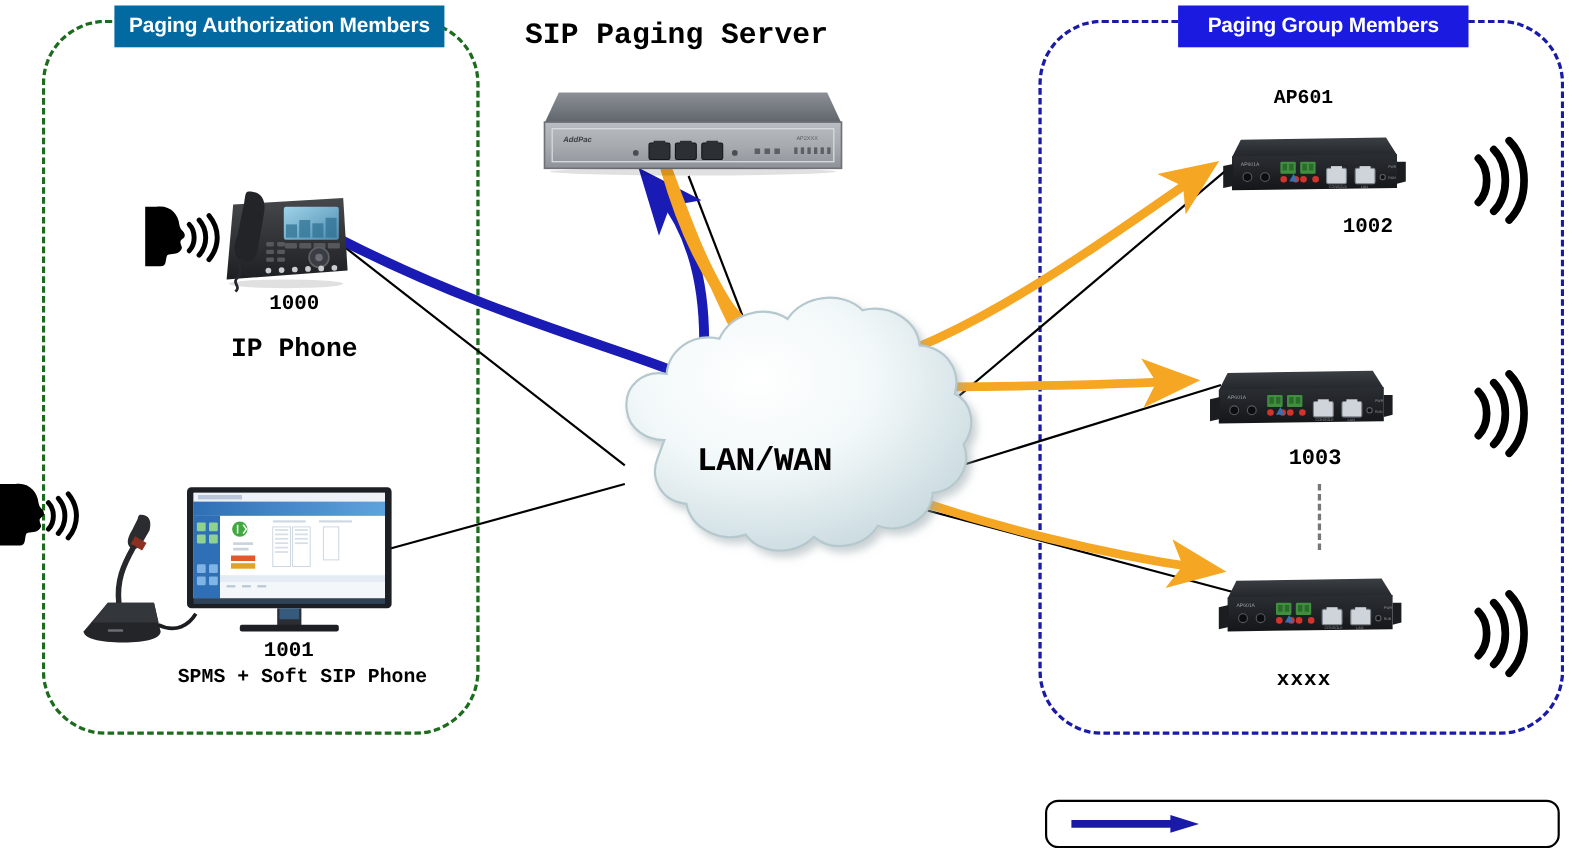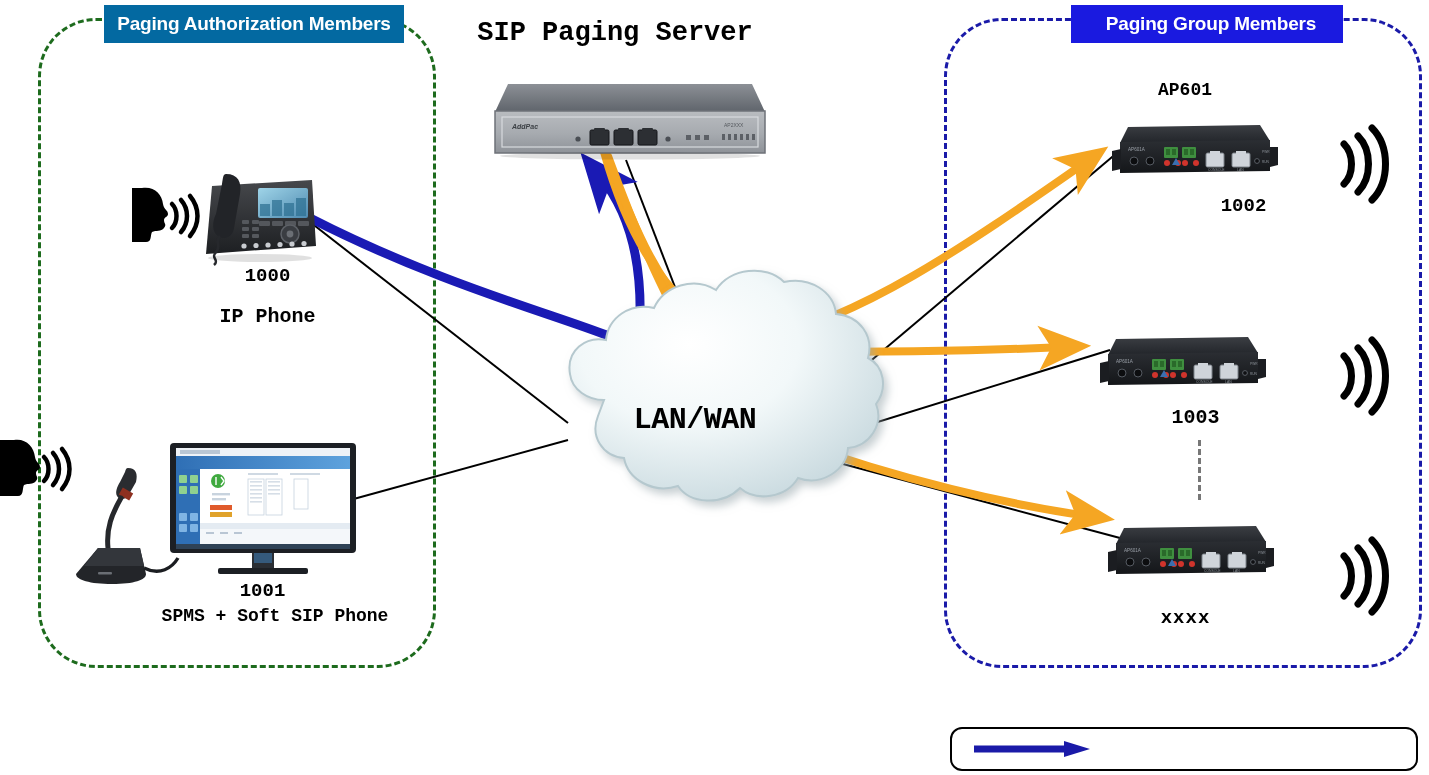--- a/index.html
+++ b/index.html
@@ -25,30 +25,30 @@
     position:absolute;color:#ffffff;font-weight:bold;
     letter-spacing:-0.2px;white-space:nowrap;
     display:flex;align-items:center;justify-content:center;
   }
   #auth-title{
     left:104px;top:5px;width:300px;height:38px;
     background:#0369a1;font-size:19px;
   }
   #group-title{
     left:1071px;top:5px;width:264px;height:38px;
-    background:#1a1ae0;font-size:19px;padding-left:8px;
+    background:#1a1ae0;font-size:19px;
   }
 
   
   .lbl{position:absolute;color:#000;font-weight:bold;white-space:nowrap;text-align:center;font-family:Liberation Mono, monospace;}
   #server-title{left:0;top:18px;width:1230px;font-size:27px;text-align:center;}
   #lan-label{left:560px;top:403px;width:270px;font-size:30px;letter-spacing:-0.5px;}
 
   #lbl-1000{left:180px;top:265px;width:175px;font-size:19px;}
-  #lbl-ipphone{left:180px;top:305px;width:175px;font-size:20px;}
+  #lbl-ipphone{left:180px;top:305px;width:175px;font-size:24px;}
   #lbl-1001{left:170px;top:580px;width:185px;font-size:19px;}
   #lbl-spms{left:120px;top:606px;width:310px;font-size:18px;}
 
   #lbl-ap601{left:1100px;top:80px;width:170px;font-size:18px;}
   #lbl-1002{left:1161px;top:195px;width:165px;font-size:19px;}
   #lbl-1003{left:1113px;top:406px;width:165px;font-size:20px;}
   #lbl-xxxx{left:1103px;top:607px;width:165px;font-size:19px;letter-spacing:1px;text-align:center;}
 
   
   #vert-ellipsis{

